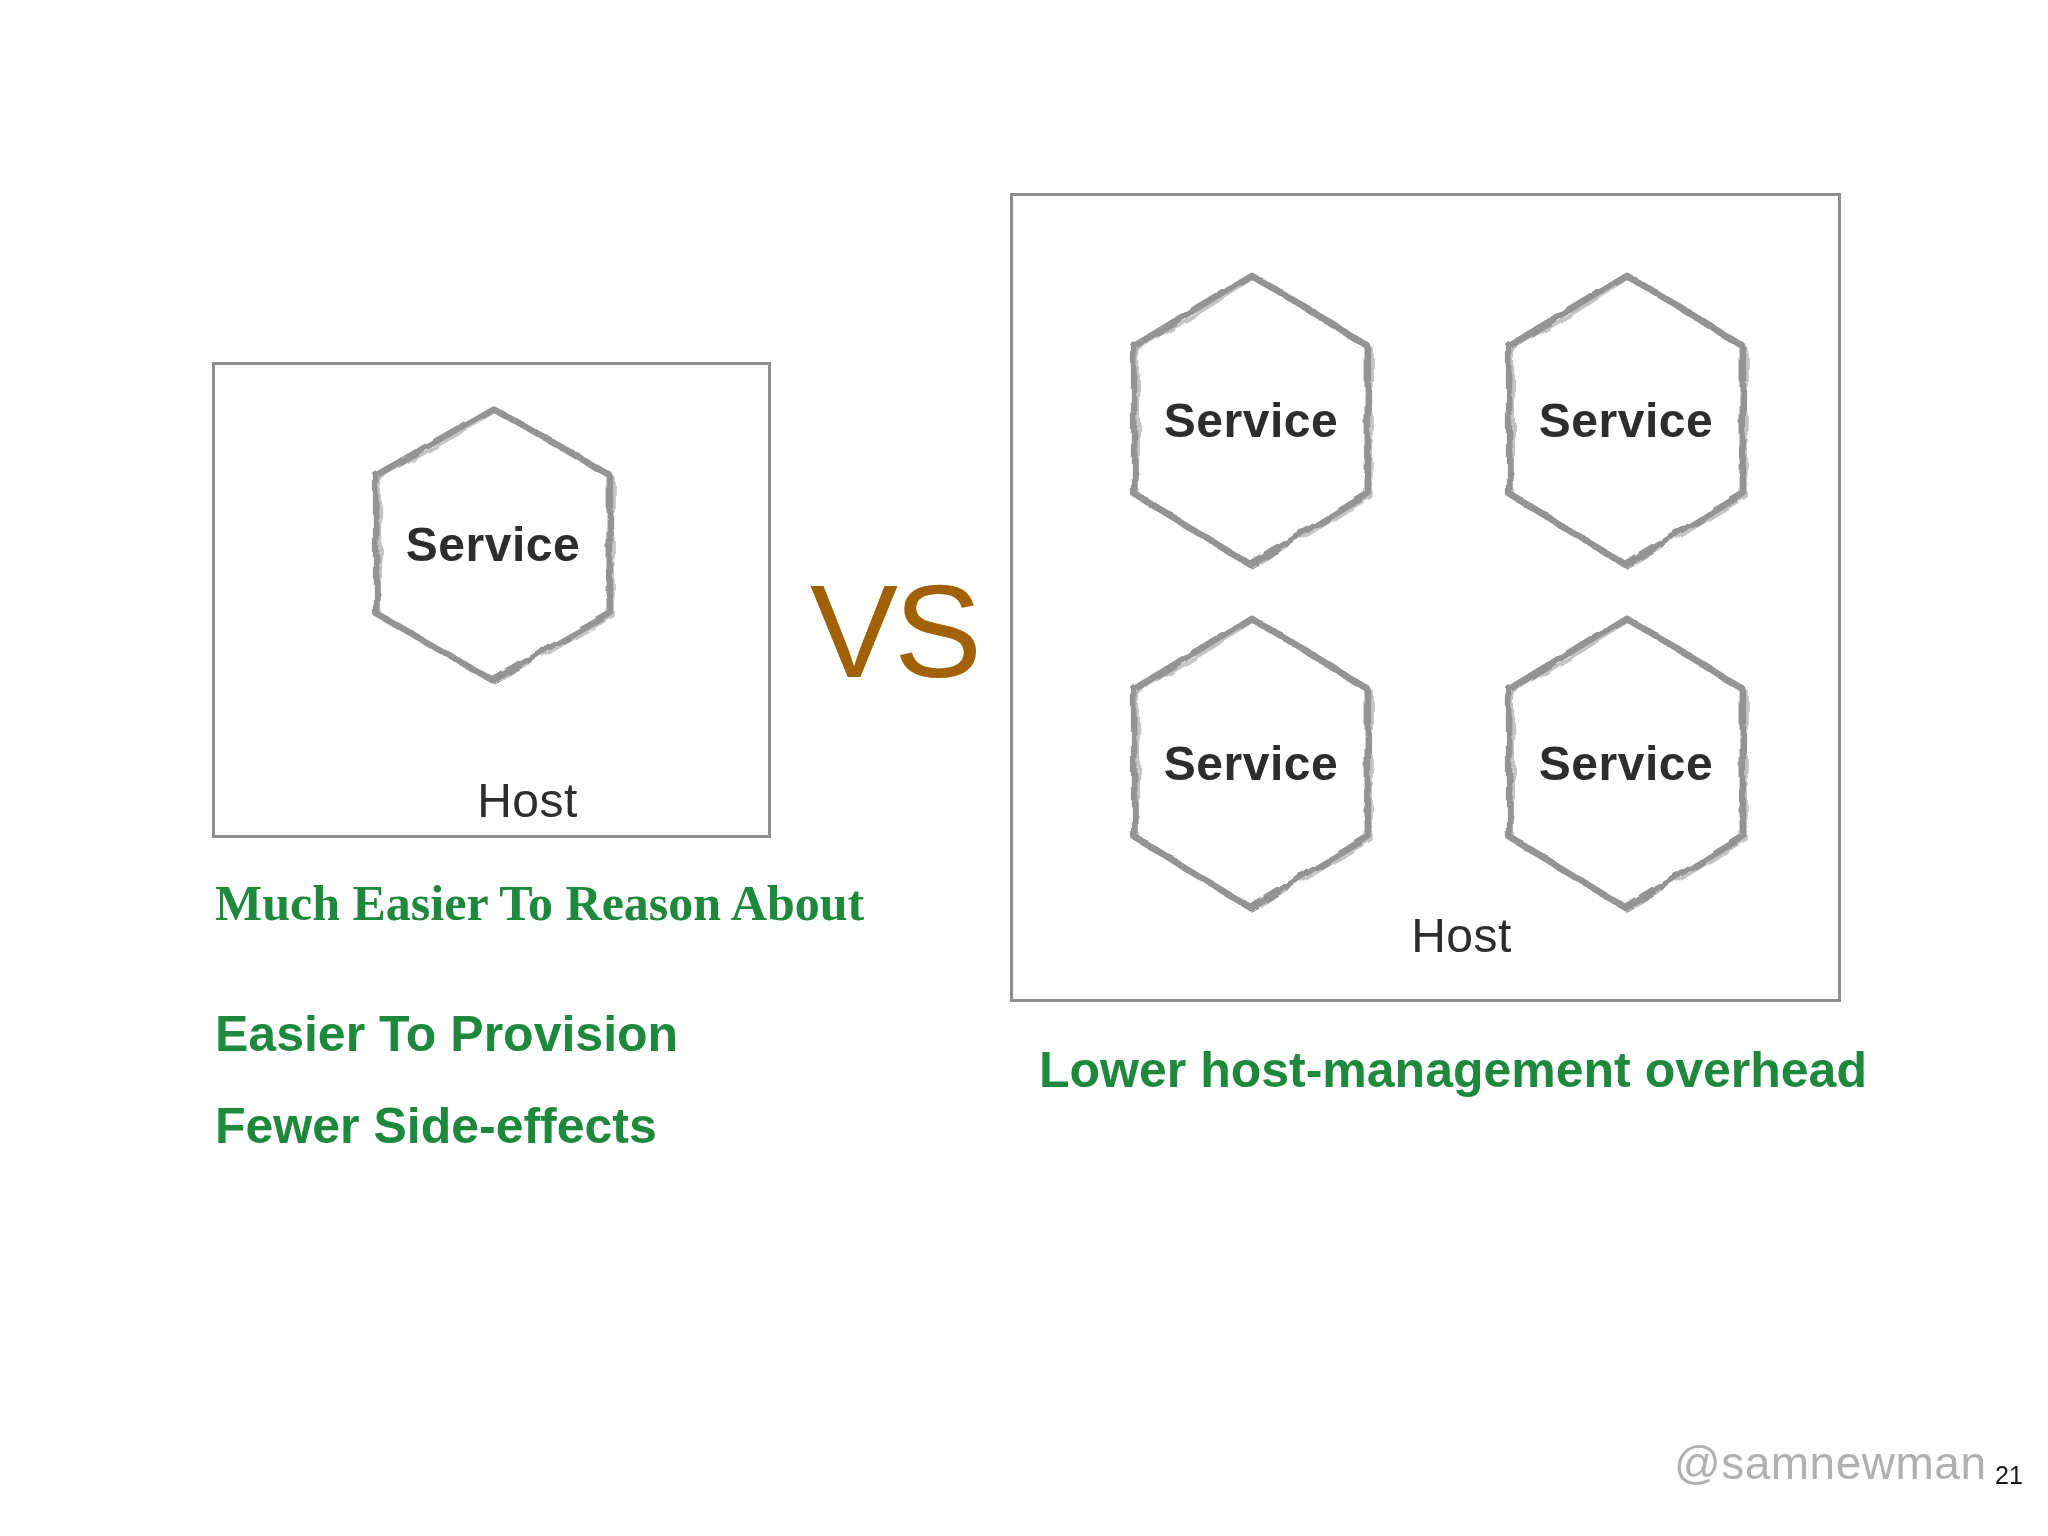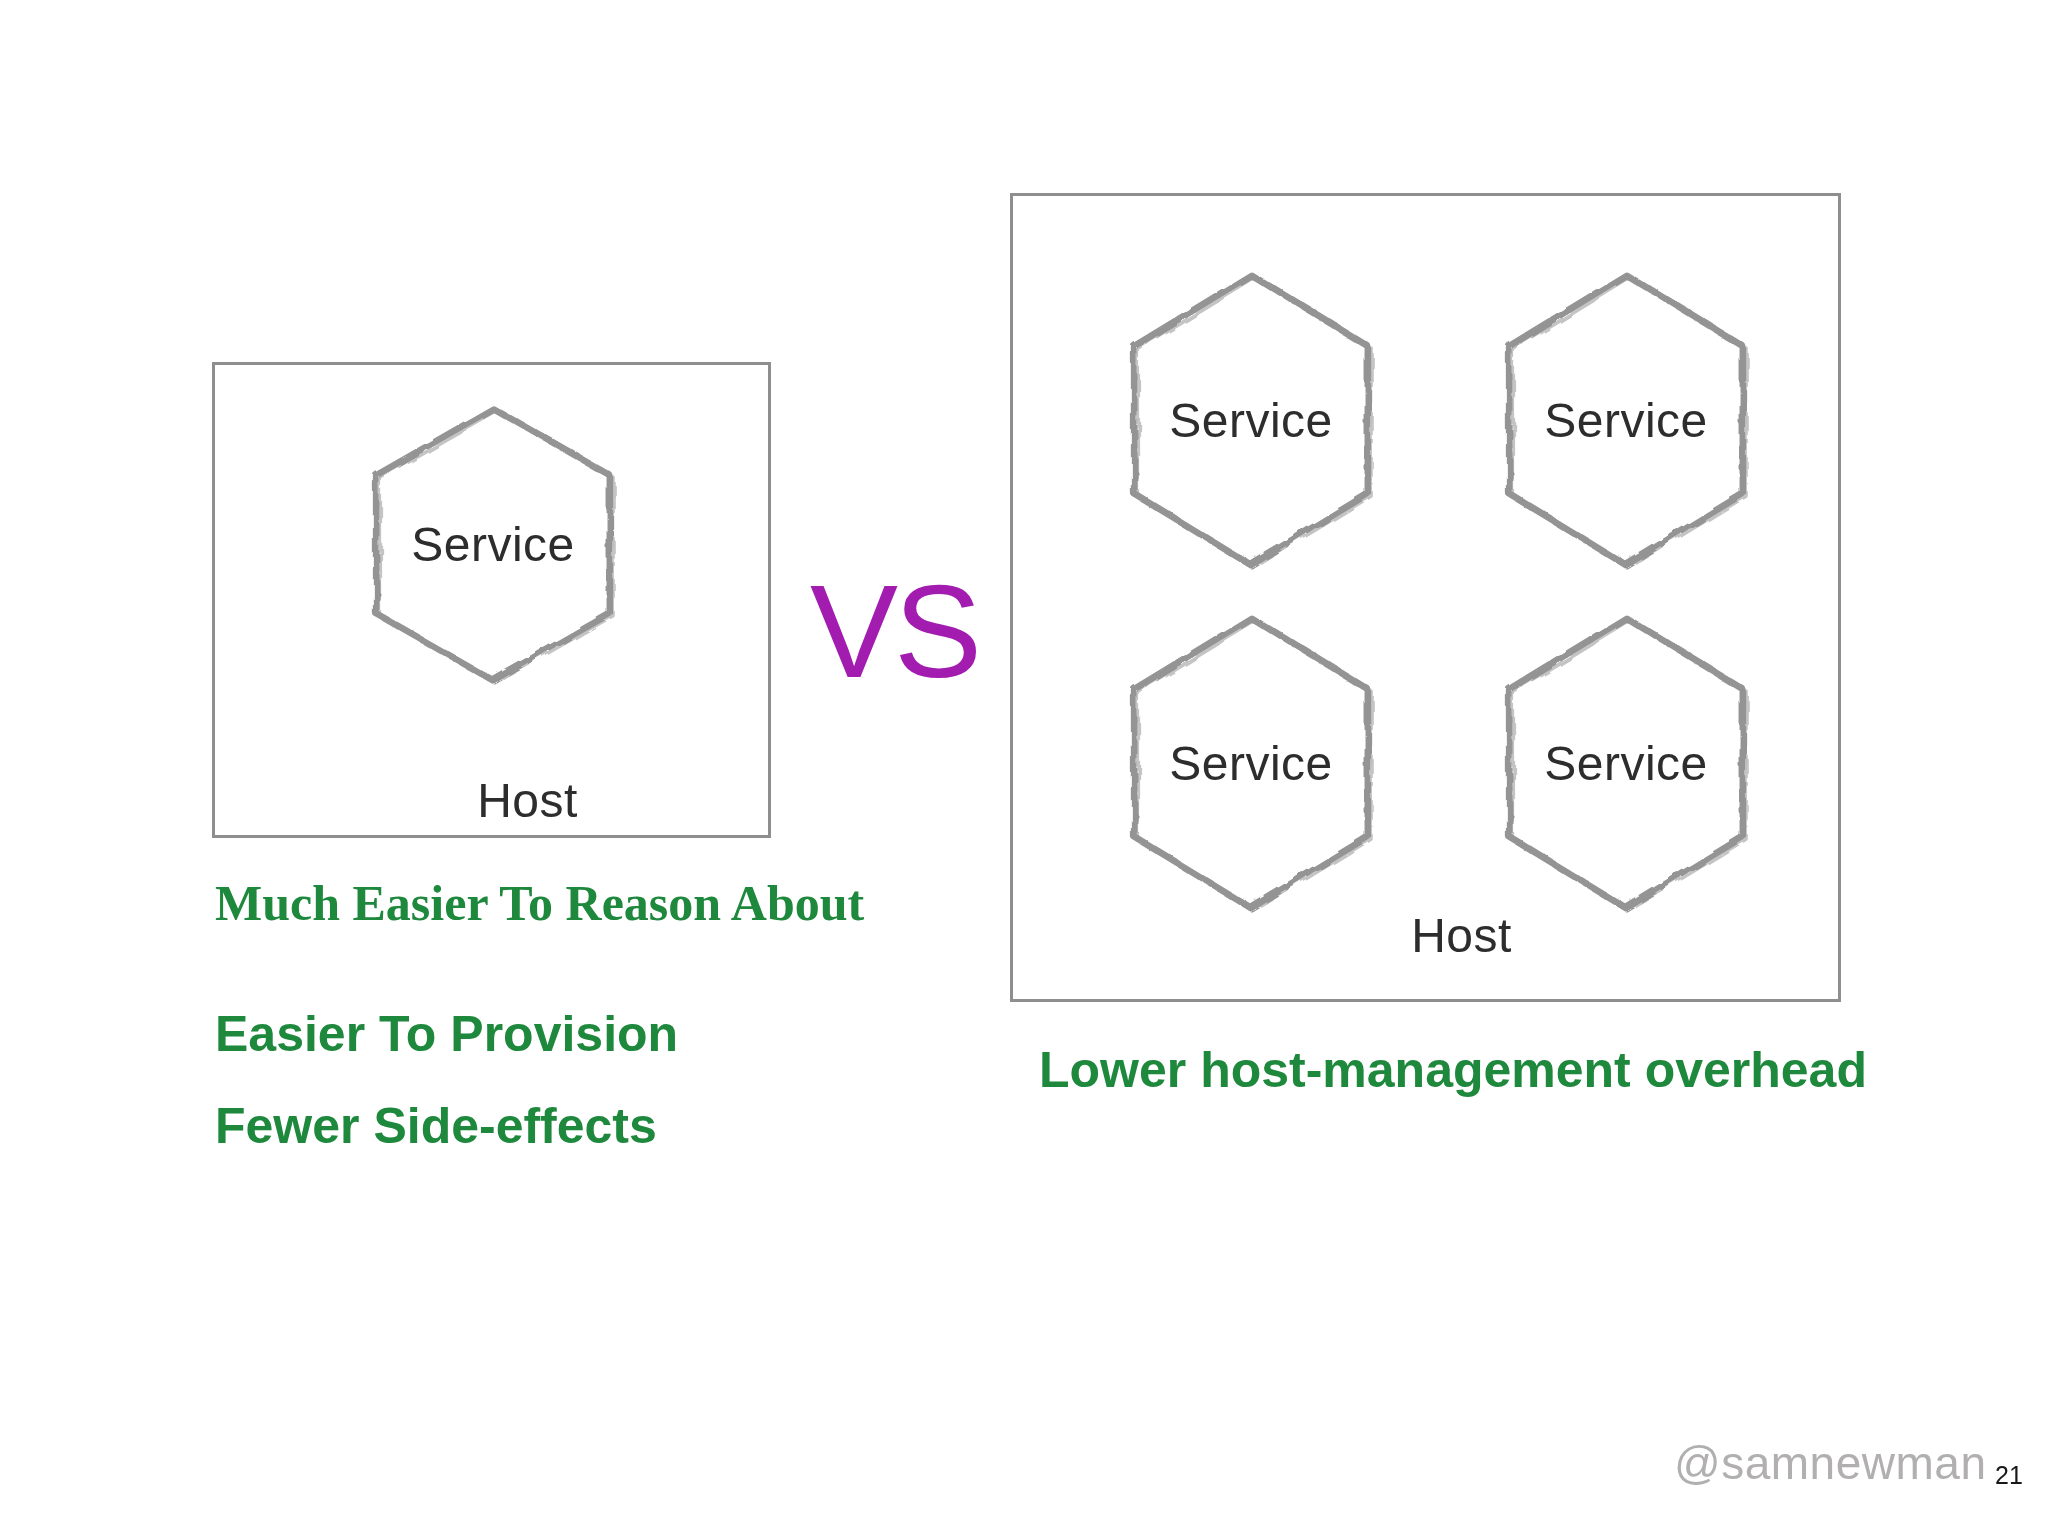--- a/index.html
+++ b/index.html
@@ -62,41 +62,41 @@
     transform: translate(1.2px, 0.8px);
     filter: url(#rough-b);
   }
   .hex-label {
     position: absolute;
     left: 0; top: 0; right: 0; bottom: 0;
     display: flex;
     align-items: center;
     justify-content: center;
     font-size: 48px;
-    font-weight: 400;
+    font-weight: 700;
     color: var(--diagram-text, #2d2d2d);
     letter-spacing: 0.5px;
   }
 
   #left-hex { left: 151px; top: 36px;  width: 254px; height: 287px; }
   #hex-tl   { left: 111px; top: 71px;  width: 254px; height: 306px; }
   #hex-tr   { left: 486px; top: 71px;  width: 254px; height: 306px; }
   #hex-bl   { left: 111px; top: 414px; width: 254px; height: 306px; }
   #hex-br   { left: 486px; top: 414px; width: 254px; height: 306px; }
 
   
   #vs {
     position: absolute;
     left: 810px;
     top: 566px;
     font-size: 132px;
     font-weight: 200;
     line-height: 1;
     letter-spacing: -4px;
-    color: #a21caf;
+    color: #a16207;
   }
 
   
   .benefit {
     position: absolute;
     font-size: 50px;
     font-weight: 700;
     line-height: 1;
     color: var(--accent-green, #1e883c);
     white-space: nowrap;

